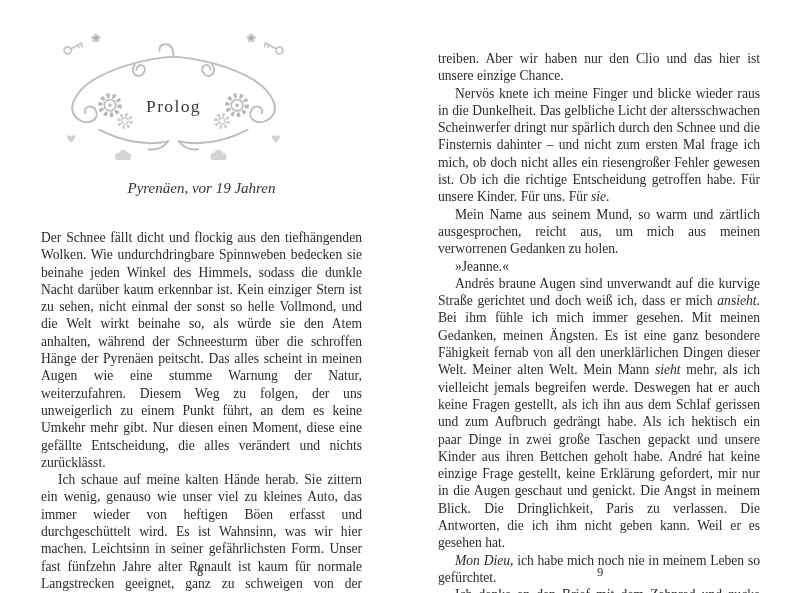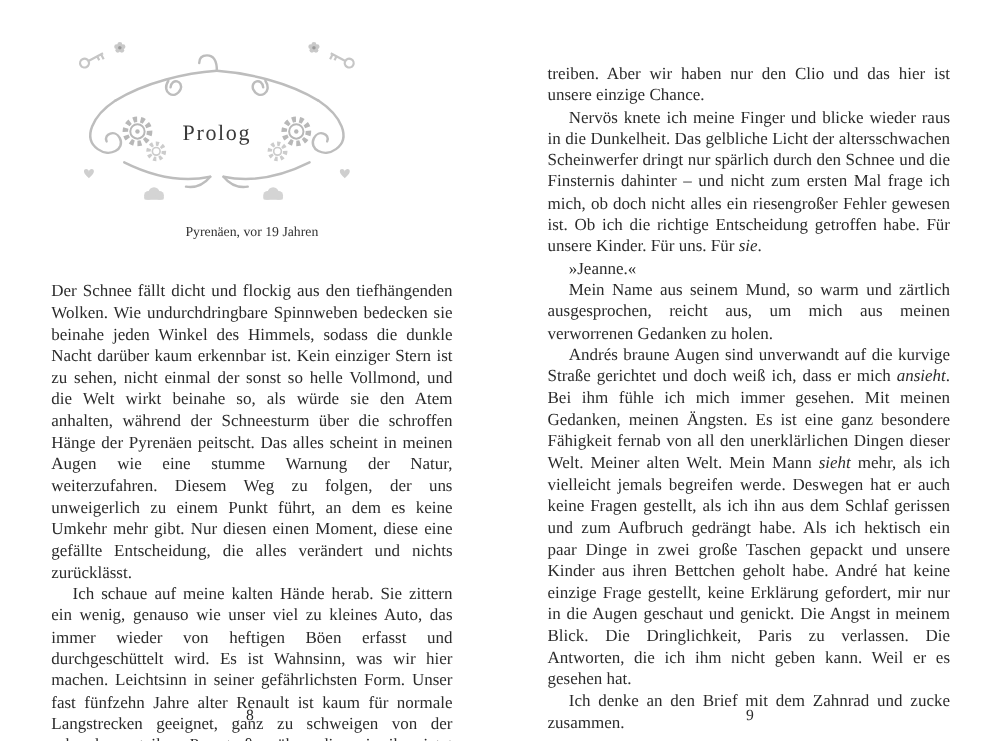--- a/index.html
+++ b/index.html
@@ -12,21 +12,22 @@
   }
   .spread { display: flex; width: 800px; height: 593px; }
   .page { width: 400px; height: 593px; position: relative; box-sizing: border-box; }
   .page.left  { padding: 24px 38px 0 41px; }
   .page.right { padding: 50px 40px 0 38px; }
 
   .ornament { display: flex; justify-content: flex-start; margin-bottom: 2px; }
 
   .subtitle {
     text-align: center;
-    font-size: 11px;
+    font-style: italic;
+    font-size: 15px;
     color: #333333;
     margin-top: 6px;
   }
 
   .body-text {
     margin-top: 32px;
     font-size: 13.6px;
     line-height: 17.3px;
     text-align: justify;
     hyphens: auto;
@@ -143,21 +144,22 @@
         <p class="para indent"><span>Ich schaue auf meine kalten Hände herab. Sie zittern ein wenig, genauso wie unser viel zu kleines Auto, das immer wieder von heftigen Böen erfasst und durchgeschüttelt wird. Es ist Wahnsinn, was wir hier machen. Leichtsinn in seiner gefährlichsten Form. Unser fast fünfzehn Jahre alter Renault ist kaum für normale Langstrecken geeignet, ganz zu schweigen von der schmalen, steilen Passstraße, über die wir ihn jetzt gnadenlos</span></p>
       </div>
 
     <div class="page-number">8</div>
   </section>
 
   <section class="page right">
     <div class="body-text" lang="de">
         <p class="para"><span>treiben. Aber wir haben nur den Clio und das hier ist unsere einzige Chance.</span></p>
         <p class="para indent"><span>Nervös knete ich meine Finger und blicke wieder raus in die Dunkelheit. Das gelbliche Licht der altersschwachen Scheinwerfer dringt nur spärlich durch den Schnee und die Finsternis dahinter – und nicht zum ersten Mal frage ich mich, ob doch nicht alles ein riesengroßer Fehler gewesen ist. Ob ich die richtige Entscheidung getroffen habe. Für unsere Kinder. Für uns. Für </span><em>sie</em><span>.</span></p>
+        <p class="para indent"><span>Mein Name aus seinem Mund, so warm und zärtlich ausgesprochen, reicht aus, um mich aus meinen verworrenen Gedanken zu holen.</span></p>
         <p class="para indent"><span>»Jeanne.«</span></p>
-        <p class="para indent"><span>Mein Name aus seinem Mund, so warm und zärtlich ausgesprochen, reicht aus, um mich aus meinen verworrenen Gedanken zu holen.</span></p>
         <p class="para indent"><span>Andrés braune Augen sind unverwandt auf die kurvige Straße gerichtet und doch weiß ich, dass er mich </span><em>ansieht</em><span>. Bei ihm fühle ich mich immer gesehen. Mit meinen Gedanken, meinen Ängsten. Es ist eine ganz besondere Fähigkeit fernab von all den unerklärlichen Dingen dieser Welt. Meiner alten Welt. Mein Mann </span><em>sieht</em><span> mehr, als ich vielleicht jemals begreifen werde. Deswegen hat er auch keine Fragen gestellt, als ich ihn aus dem Schlaf gerissen und zum Aufbruch gedrängt habe. Als ich hektisch ein paar Dinge in zwei große Taschen gepackt und unsere Kinder aus ihren Bettchen geholt habe. André hat keine einzige Frage gestellt, keine Erklärung gefordert, mir nur in die Augen geschaut und genickt. Die Angst in meinem Blick. Die Dringlichkeit, Paris zu verlassen. Die Antworten, die ich ihm nicht geben kann. Weil er es gesehen hat.</span></p>
+        <p class="para indent"><em>Mon Dieu</em><span>, ich habe mich noch nie in meinem Leben so gefürchtet.</span></p>
         <p class="para indent"><span>Ich denke an den Brief mit dem Zahnrad und zucke zusammen.</span></p>
       </div>
     <div class="page-number">9</div>
   </section>
 
 </div>
 
 </body></html>

